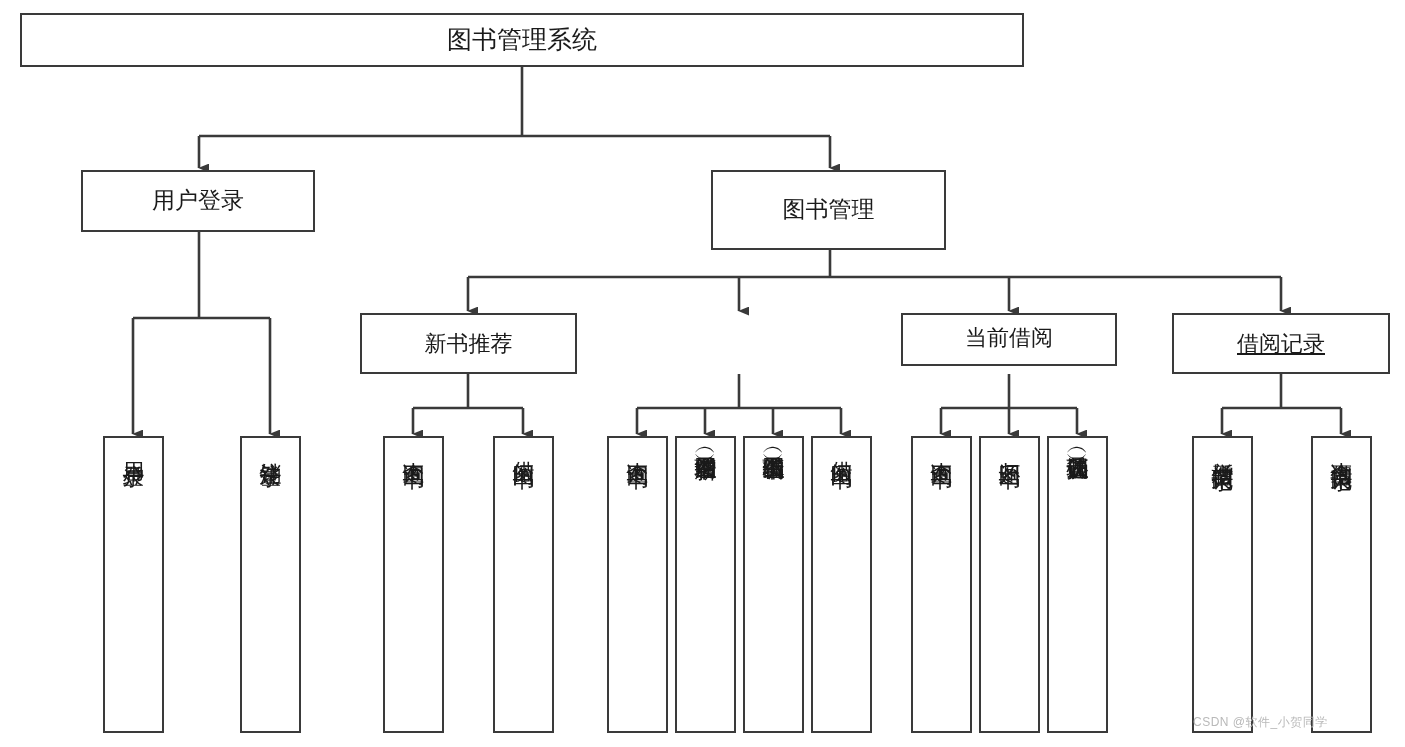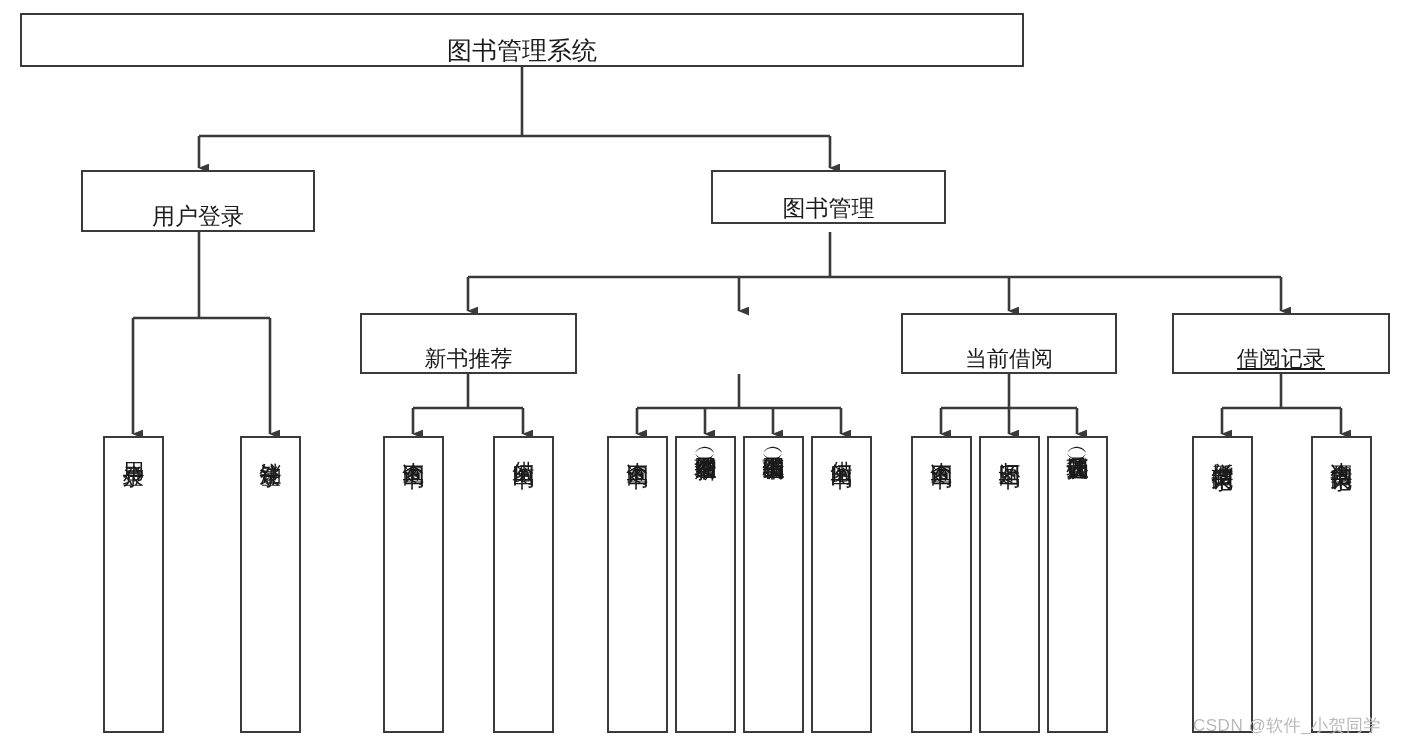--- a/index.html
+++ b/index.html
@@ -25,21 +25,21 @@
     width: 1405px;
     height: 747px;
   }
   .node-box {
     position: absolute;
     box-sizing: border-box;
     border: 2.5px solid #3a3a3a;
     background: #ffffff;
     color: #1a1a1a;
     display: flex;
-    align-items: flex-end;
+    align-items: center;
     justify-content: center;
     text-align: center;
     line-height: 1.18;
   }
   .node-root {
     font-size: 25px;
   }
   .node-l2 {
     font-size: 23px;
   }
@@ -62,21 +62,21 @@
   .leaf-long {
     padding-top: 2px;
   }
   .leaf-long .vtext {
     letter-spacing: 0px;
   }
   .watermark {
     position: absolute;
     left: 1193px;
     top: 714px;
-    font-size: 17px;
+    font-size: 12px;
     color: #b9b9b9;
     white-space: nowrap;
     letter-spacing: 0.5px;
   }
 </style>
 </head>
 <body>
 
 <div id="diagram-canvas">
 
@@ -143,30 +143,30 @@
   </svg>
 
   <div class="node-box node-root" style="left:20px; top:13px; width:1004px; height:54px;">
     <span>图书管理系统</span>
   </div>
 
   <div class="node-box node-l2" style="left:81px; top:170px; width:234px; height:62px;">
     <span>用户登录</span>
   </div>
 
-  <div class="node-box node-l2" style="left:711px; top:170px; width:235px; height:54px;">
+  <div class="node-box node-l2" style="left:711px; top:170px; width:235px; height:80px;">
     <span>图书管理</span>
   </div>
 
   <div class="node-box node-l3" style="left:360px; top:313px; width:217px; height:61px;">
     <span>新书推荐</span>
   </div>
 
 
-  <div class="node-box node-l3" style="left:901px; top:313px; width:216px; height:61px;">
+  <div class="node-box node-l3" style="left:901px; top:313px; width:216px; height:53px;font-family:Liberation Mono, monospace;">
     <span>当前借阅</span>
   </div>
 
   <div class="node-box node-l3" style="left:1172px; top:313px; width:218px; height:61px;text-decoration:underline;">
     <span>借阅记录</span>
   </div>
 
   <div class="node-box node-leaf" style="left:103px; top:436px; width:61px; height:297px;">
     <span class="vtext">用户登录</span>
   </div>

